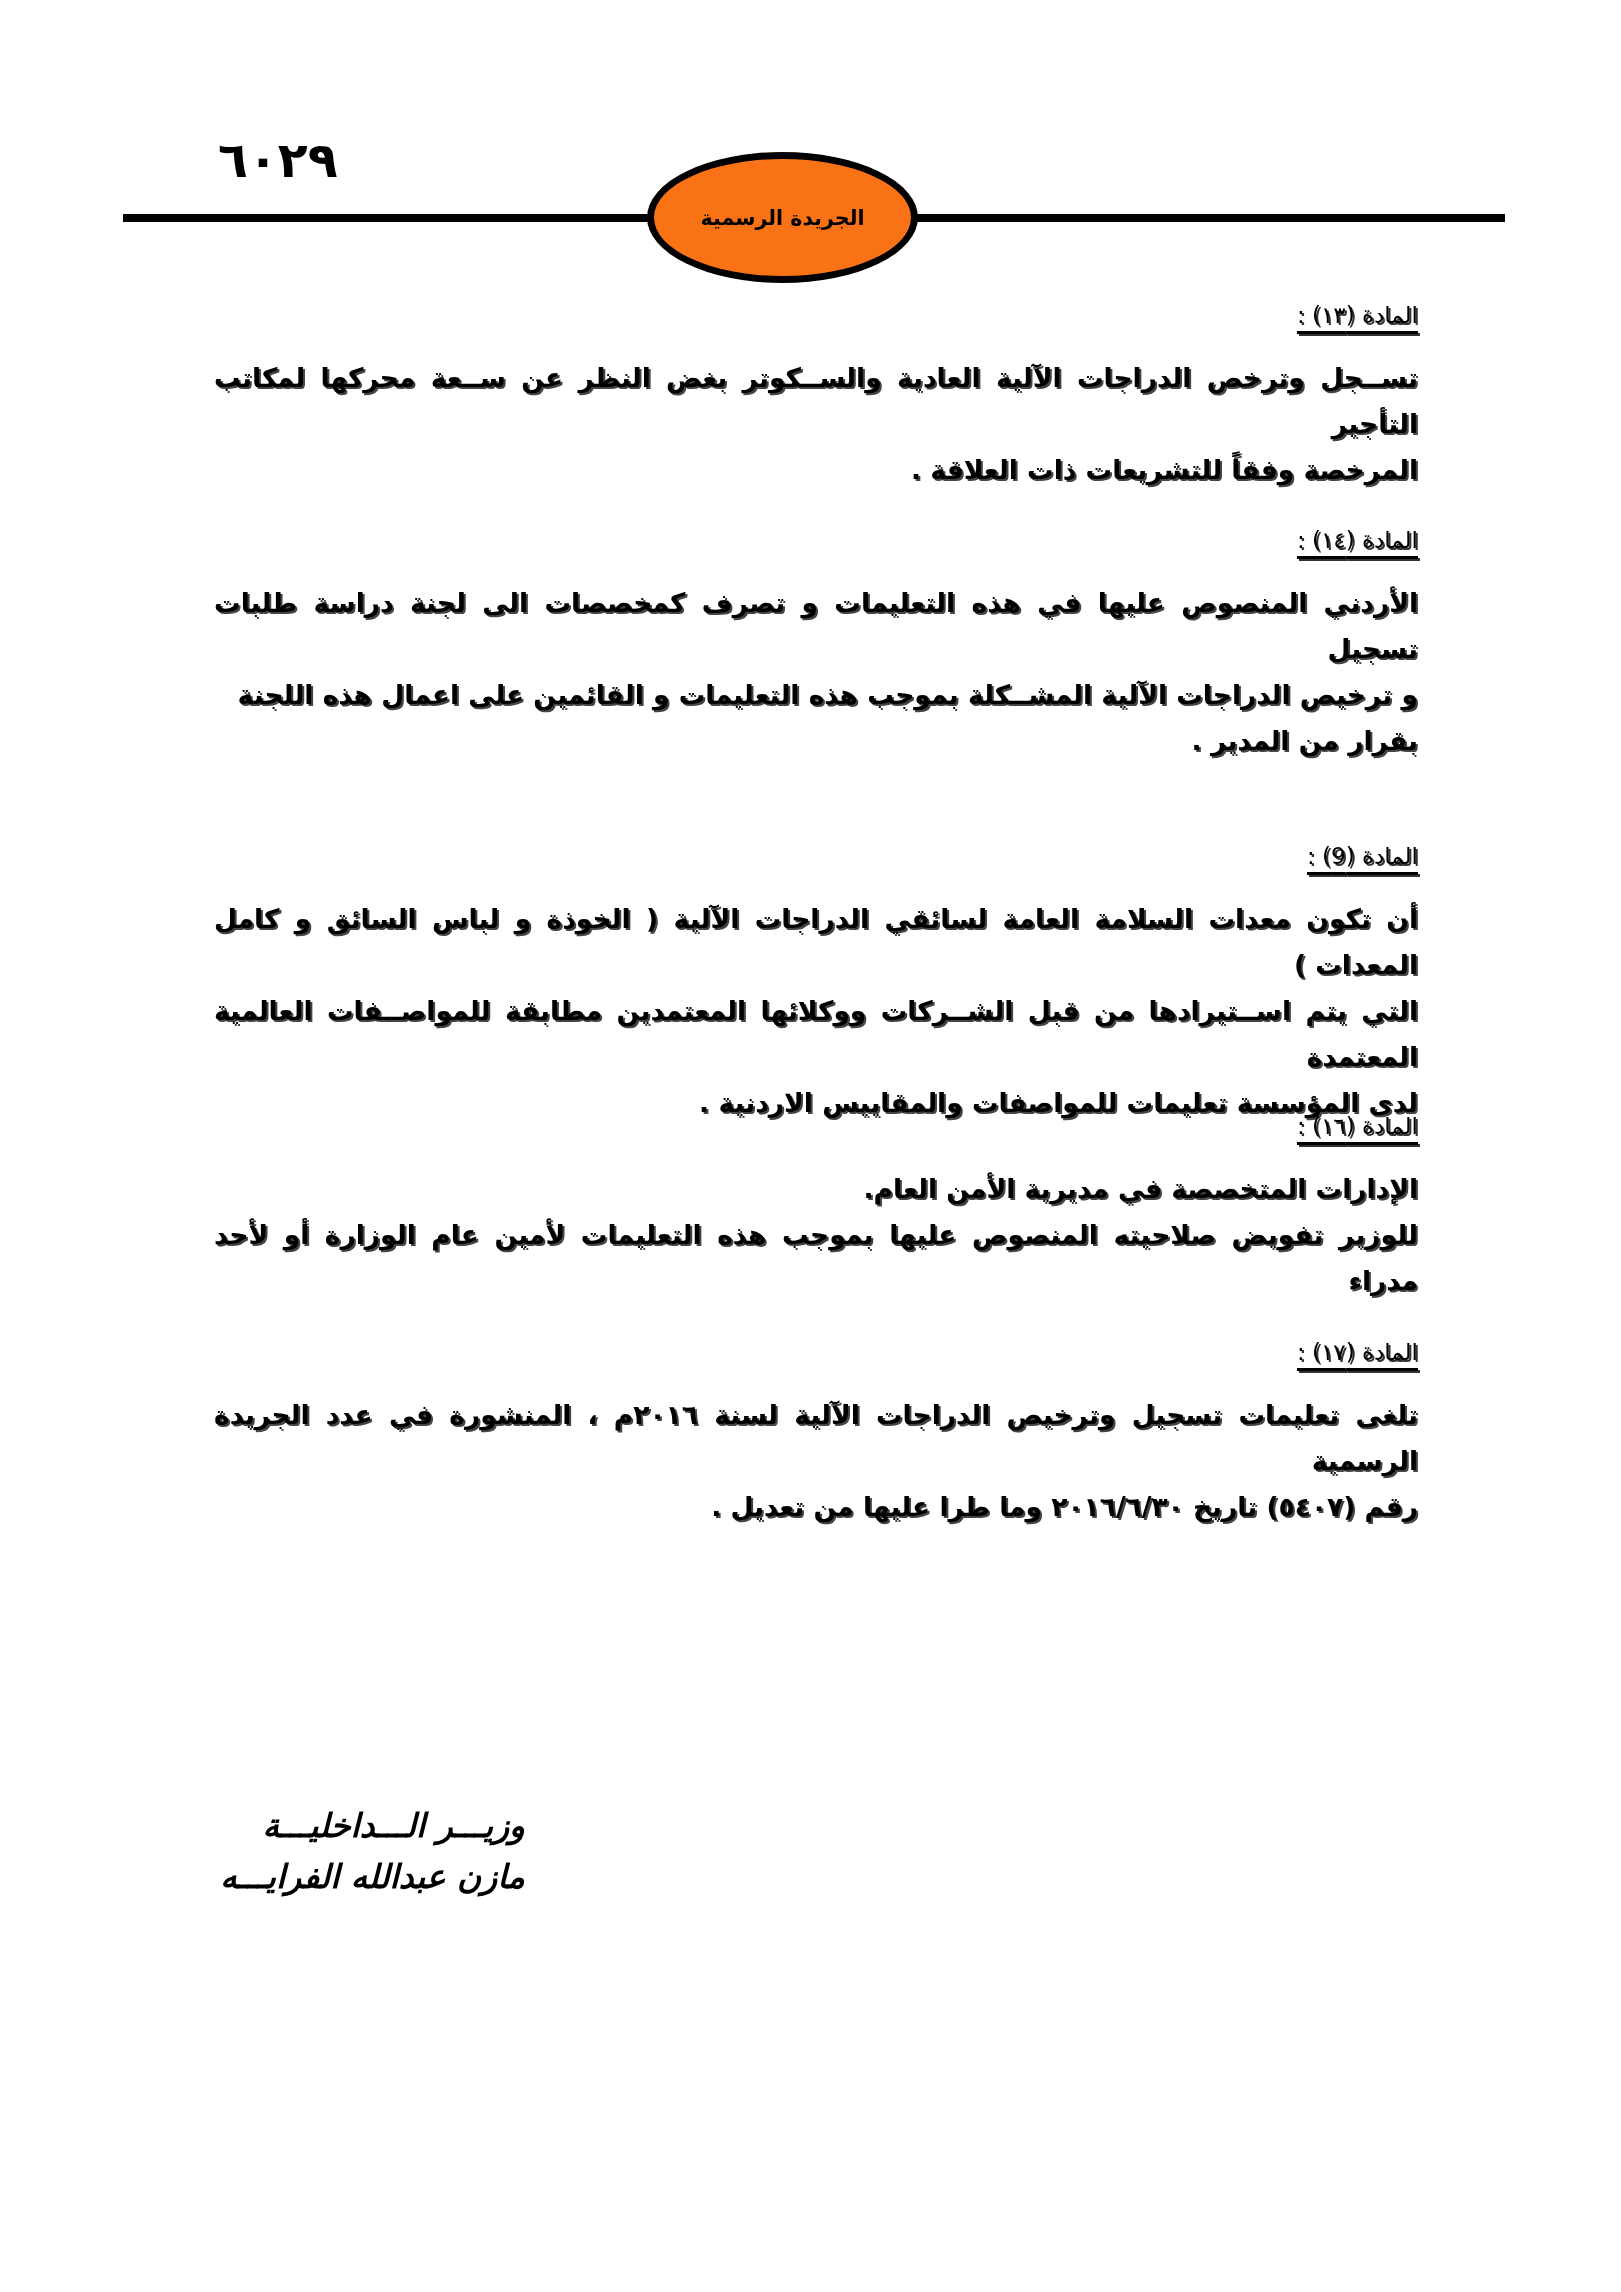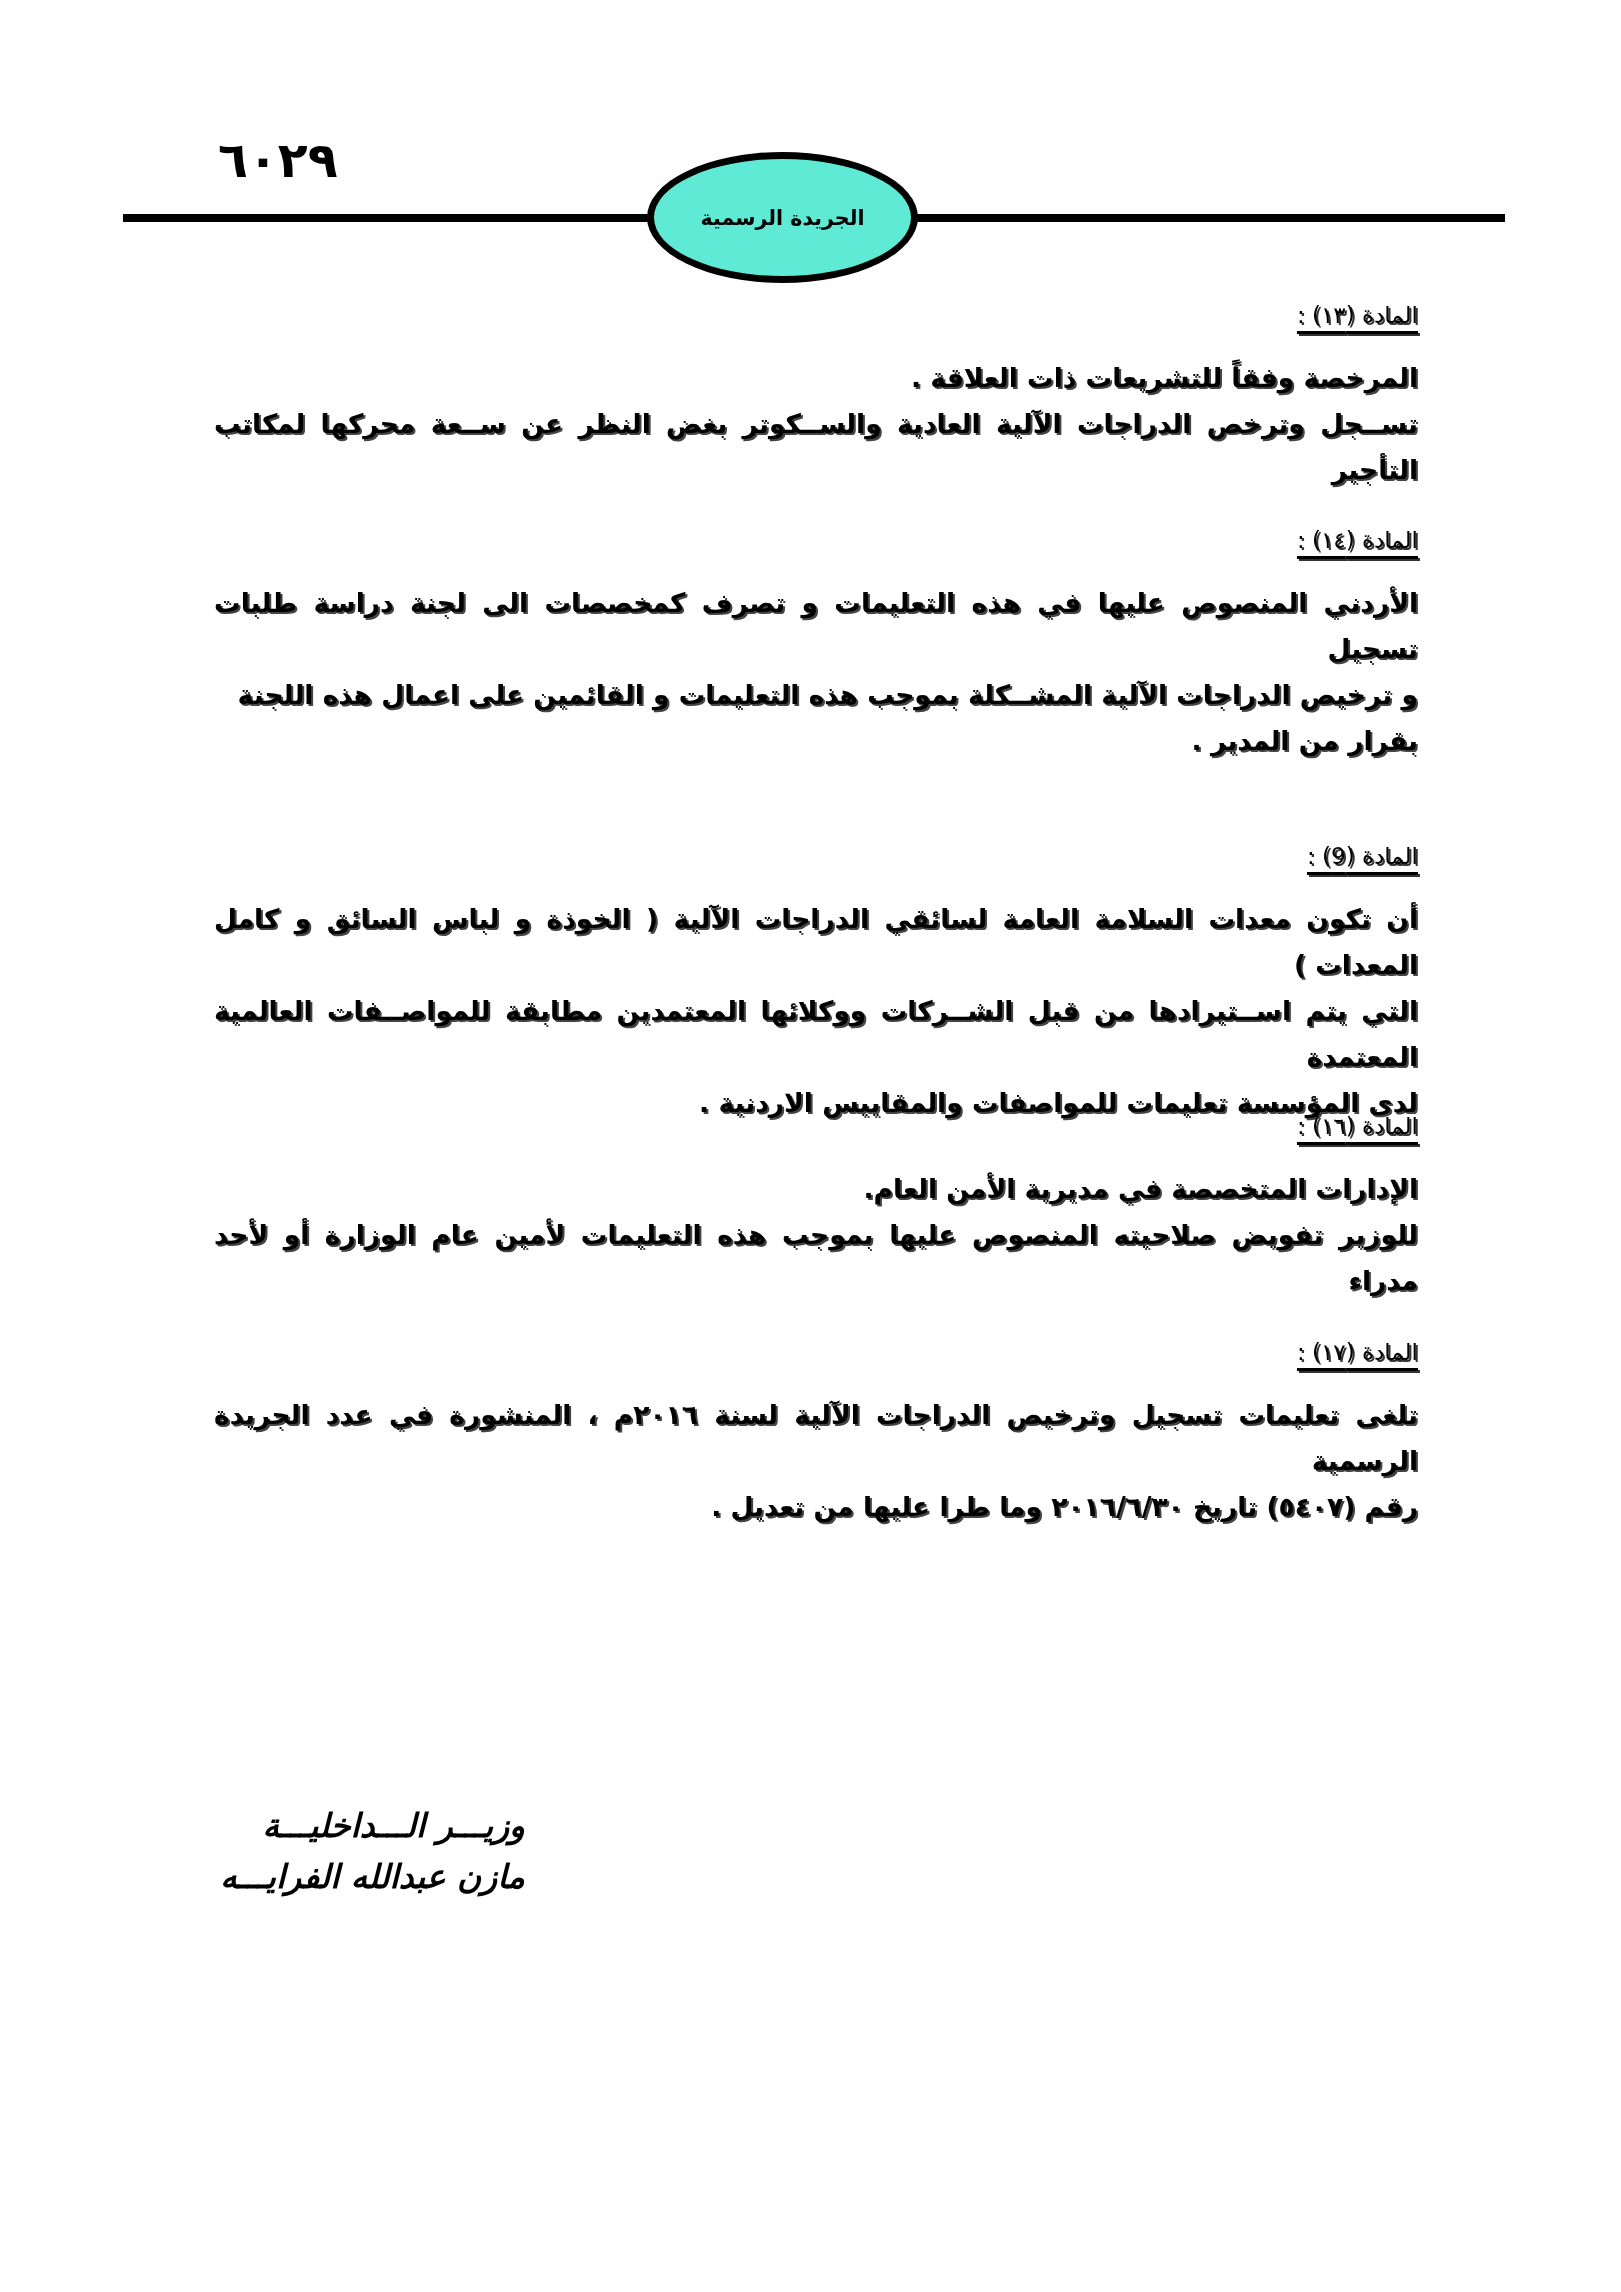--- a/index.html
+++ b/index.html
@@ -14,21 +14,21 @@
       font-size: 49px; font-weight: bold; letter-spacing: 11.8px;
       direction: rtl;
       margin-top: 36px;
     }
     .header-rule {
       position: absolute; left: 123px; top: 214px; width: 1382px; height: 7.8px;
       background: #000;
     }
     .header-oval {
       position: absolute; left: 647px; top: 152px; width: 271px; height: 131px;
-      border: 7.8px solid #000; border-radius: 50%; background: #5eead4;
+      border: 7.8px solid #000; border-radius: 50%; background: #f97316;
       box-sizing: border-box;
       display: flex; align-items: center; justify-content: center;
     }
     .header-oval span {
       font-size: 20.6px; font-weight: bold; direction: rtl;
       font-family: "DejaVu Sans", sans-serif;
     }
     .content {
       position: absolute; left: 214px; top: 294px; width: 1204px;
       direction: rtl; text-align: right;
@@ -70,22 +70,22 @@
 <div class="header-rule"></div>
 <div class="header-oval">
   <span>الجريدة الرسمية</span>
 </div>
 
 <div class="content">
 
   <section class="article art-13">
     <div class="article-heading">المادة (١٣) :</div>
     <div class="article-body">
+      <p>تســجل وترخص الدراجات الآلية العادية والســكوتر بغض النظر عن ســعة محركها لمكاتب التأجير</p>
       <p>المرخصة وفقاً للتشريعات ذات العلاقة .</p>
-      <p>تســجل وترخص الدراجات الآلية العادية والســكوتر بغض النظر عن ســعة محركها لمكاتب التأجير</p>
     </div>
   </section>
 
   <section class="article art-14">
     <div class="article-heading">المادة (١٤) :</div>
     <div class="article-body">
       <p>الأردني المنصوص عليها في هذه التعليمات و تصرف كمخصصات الى لجنة دراسة طلبات تسجيل</p>
       <p>و ترخيص الدراجات الآلية المشــكلة بموجب  هذه التعليمات و القائمين على اعمال  هذه اللجنة</p>
       <p> بقرار من المدير .</p>
     </div>

